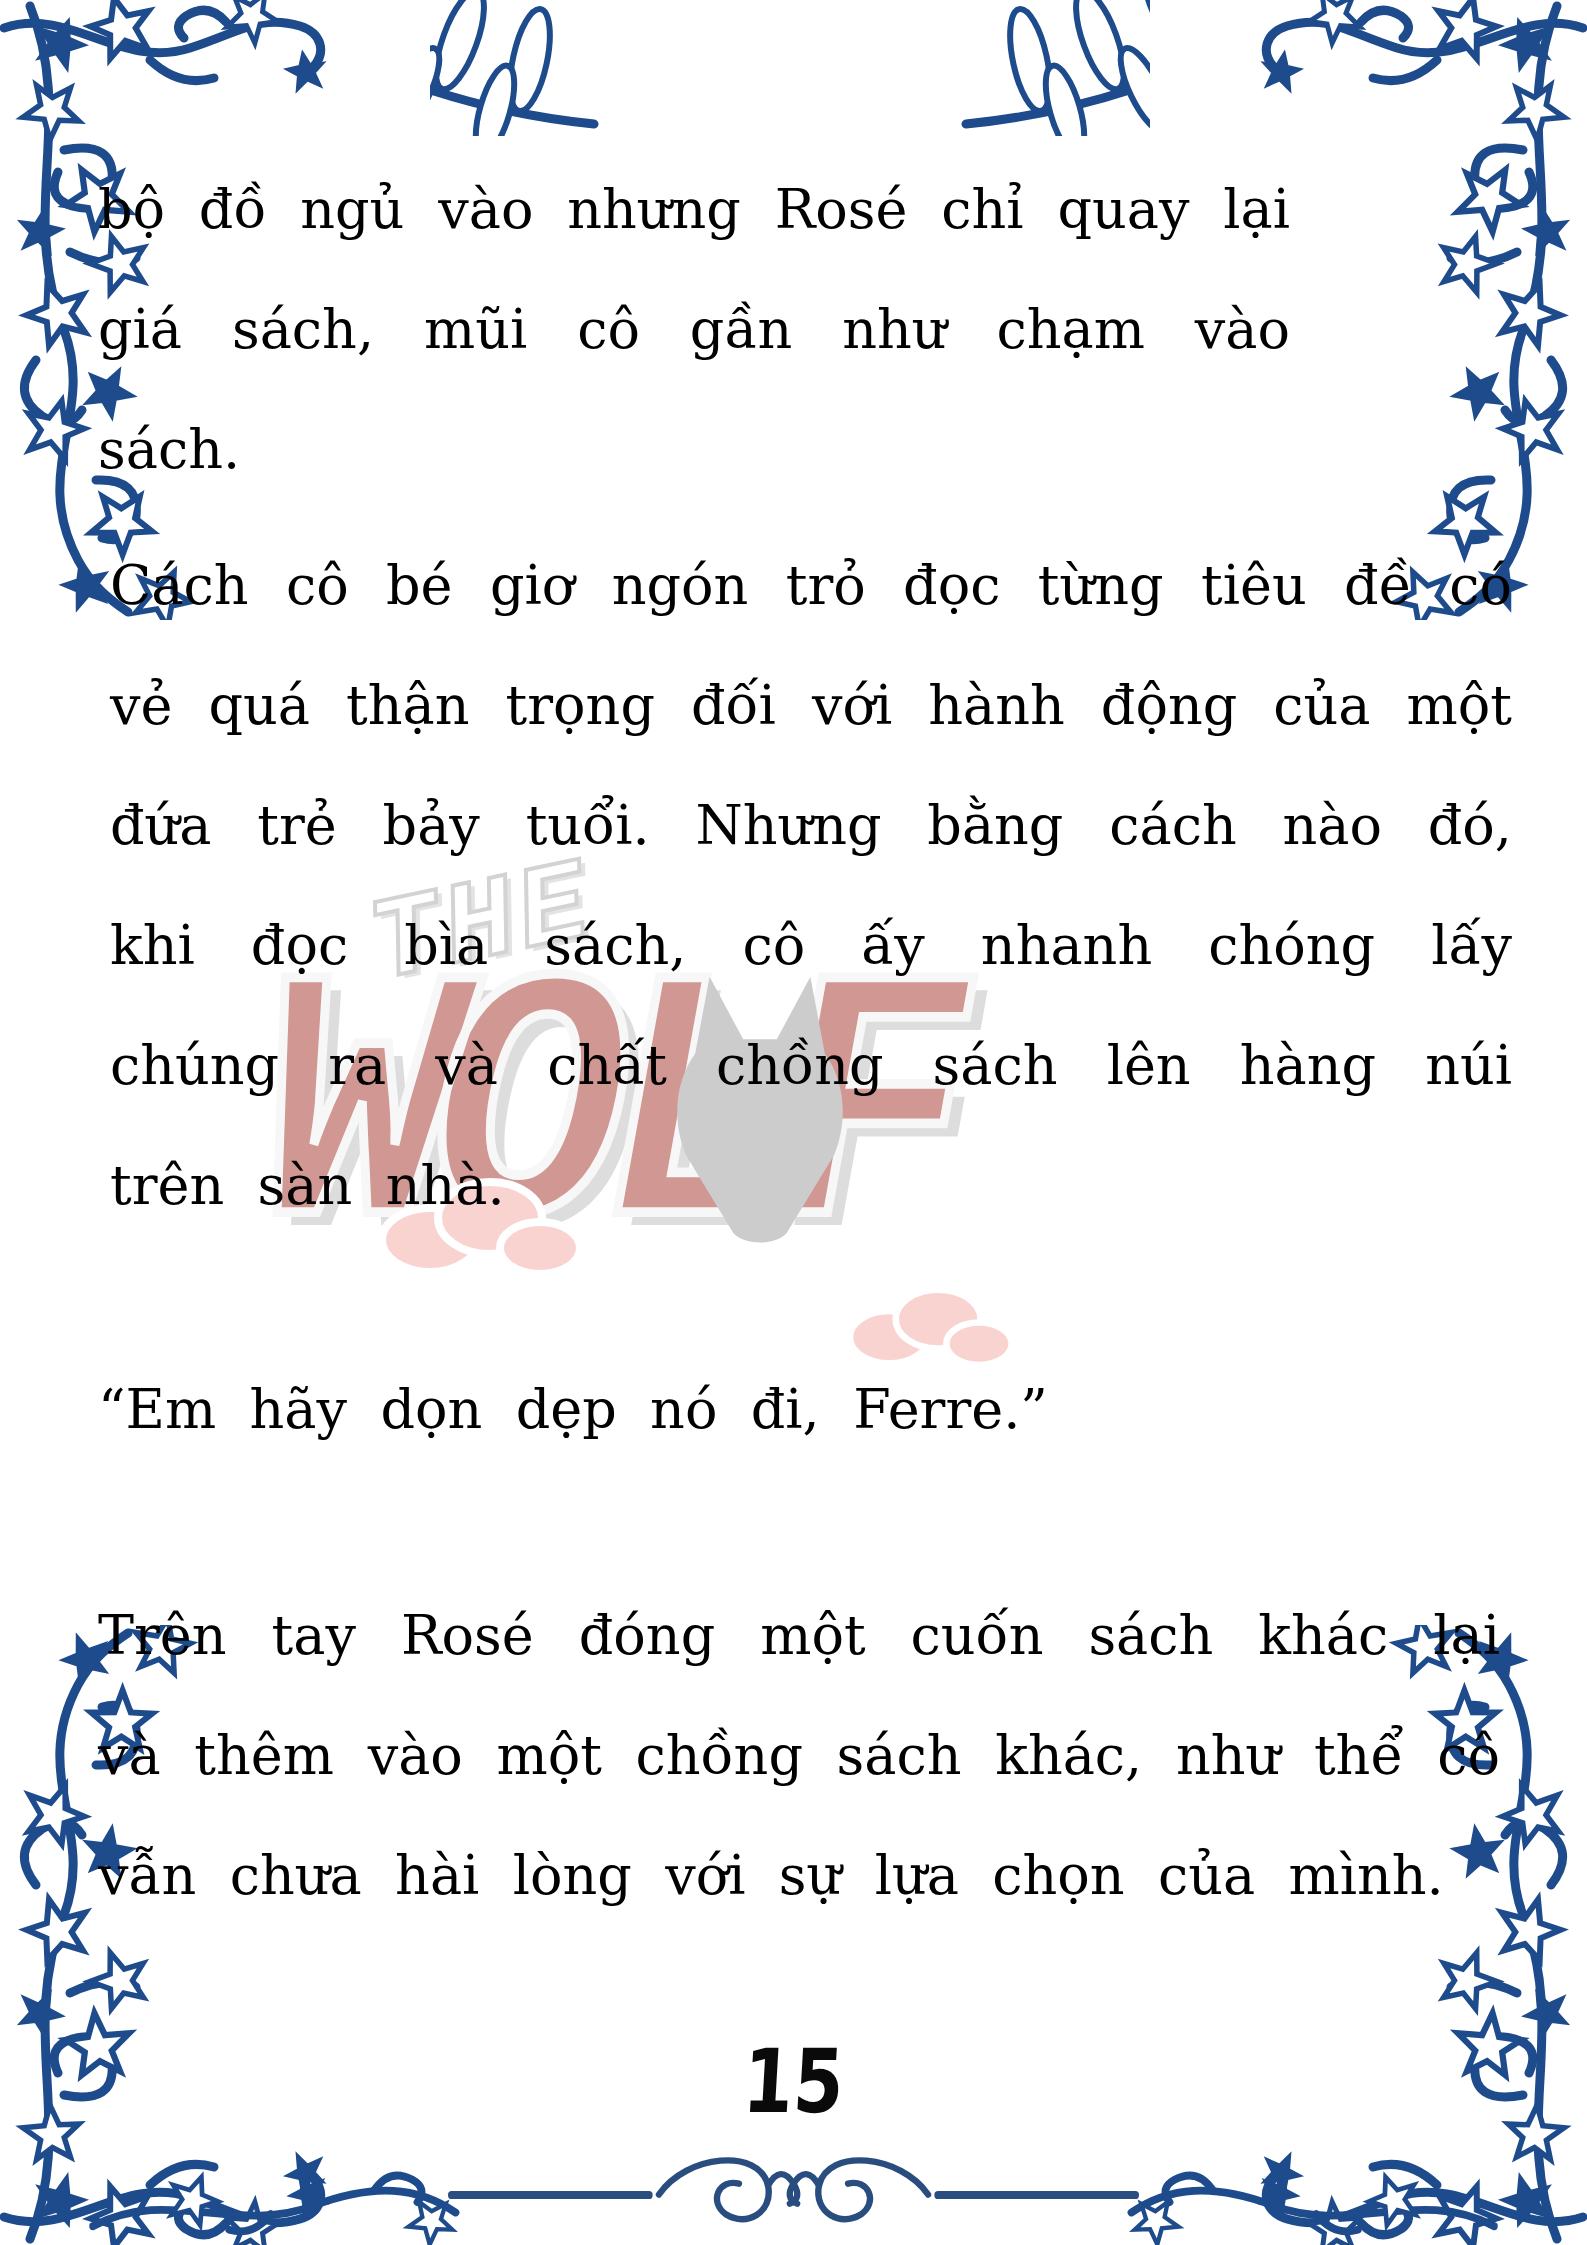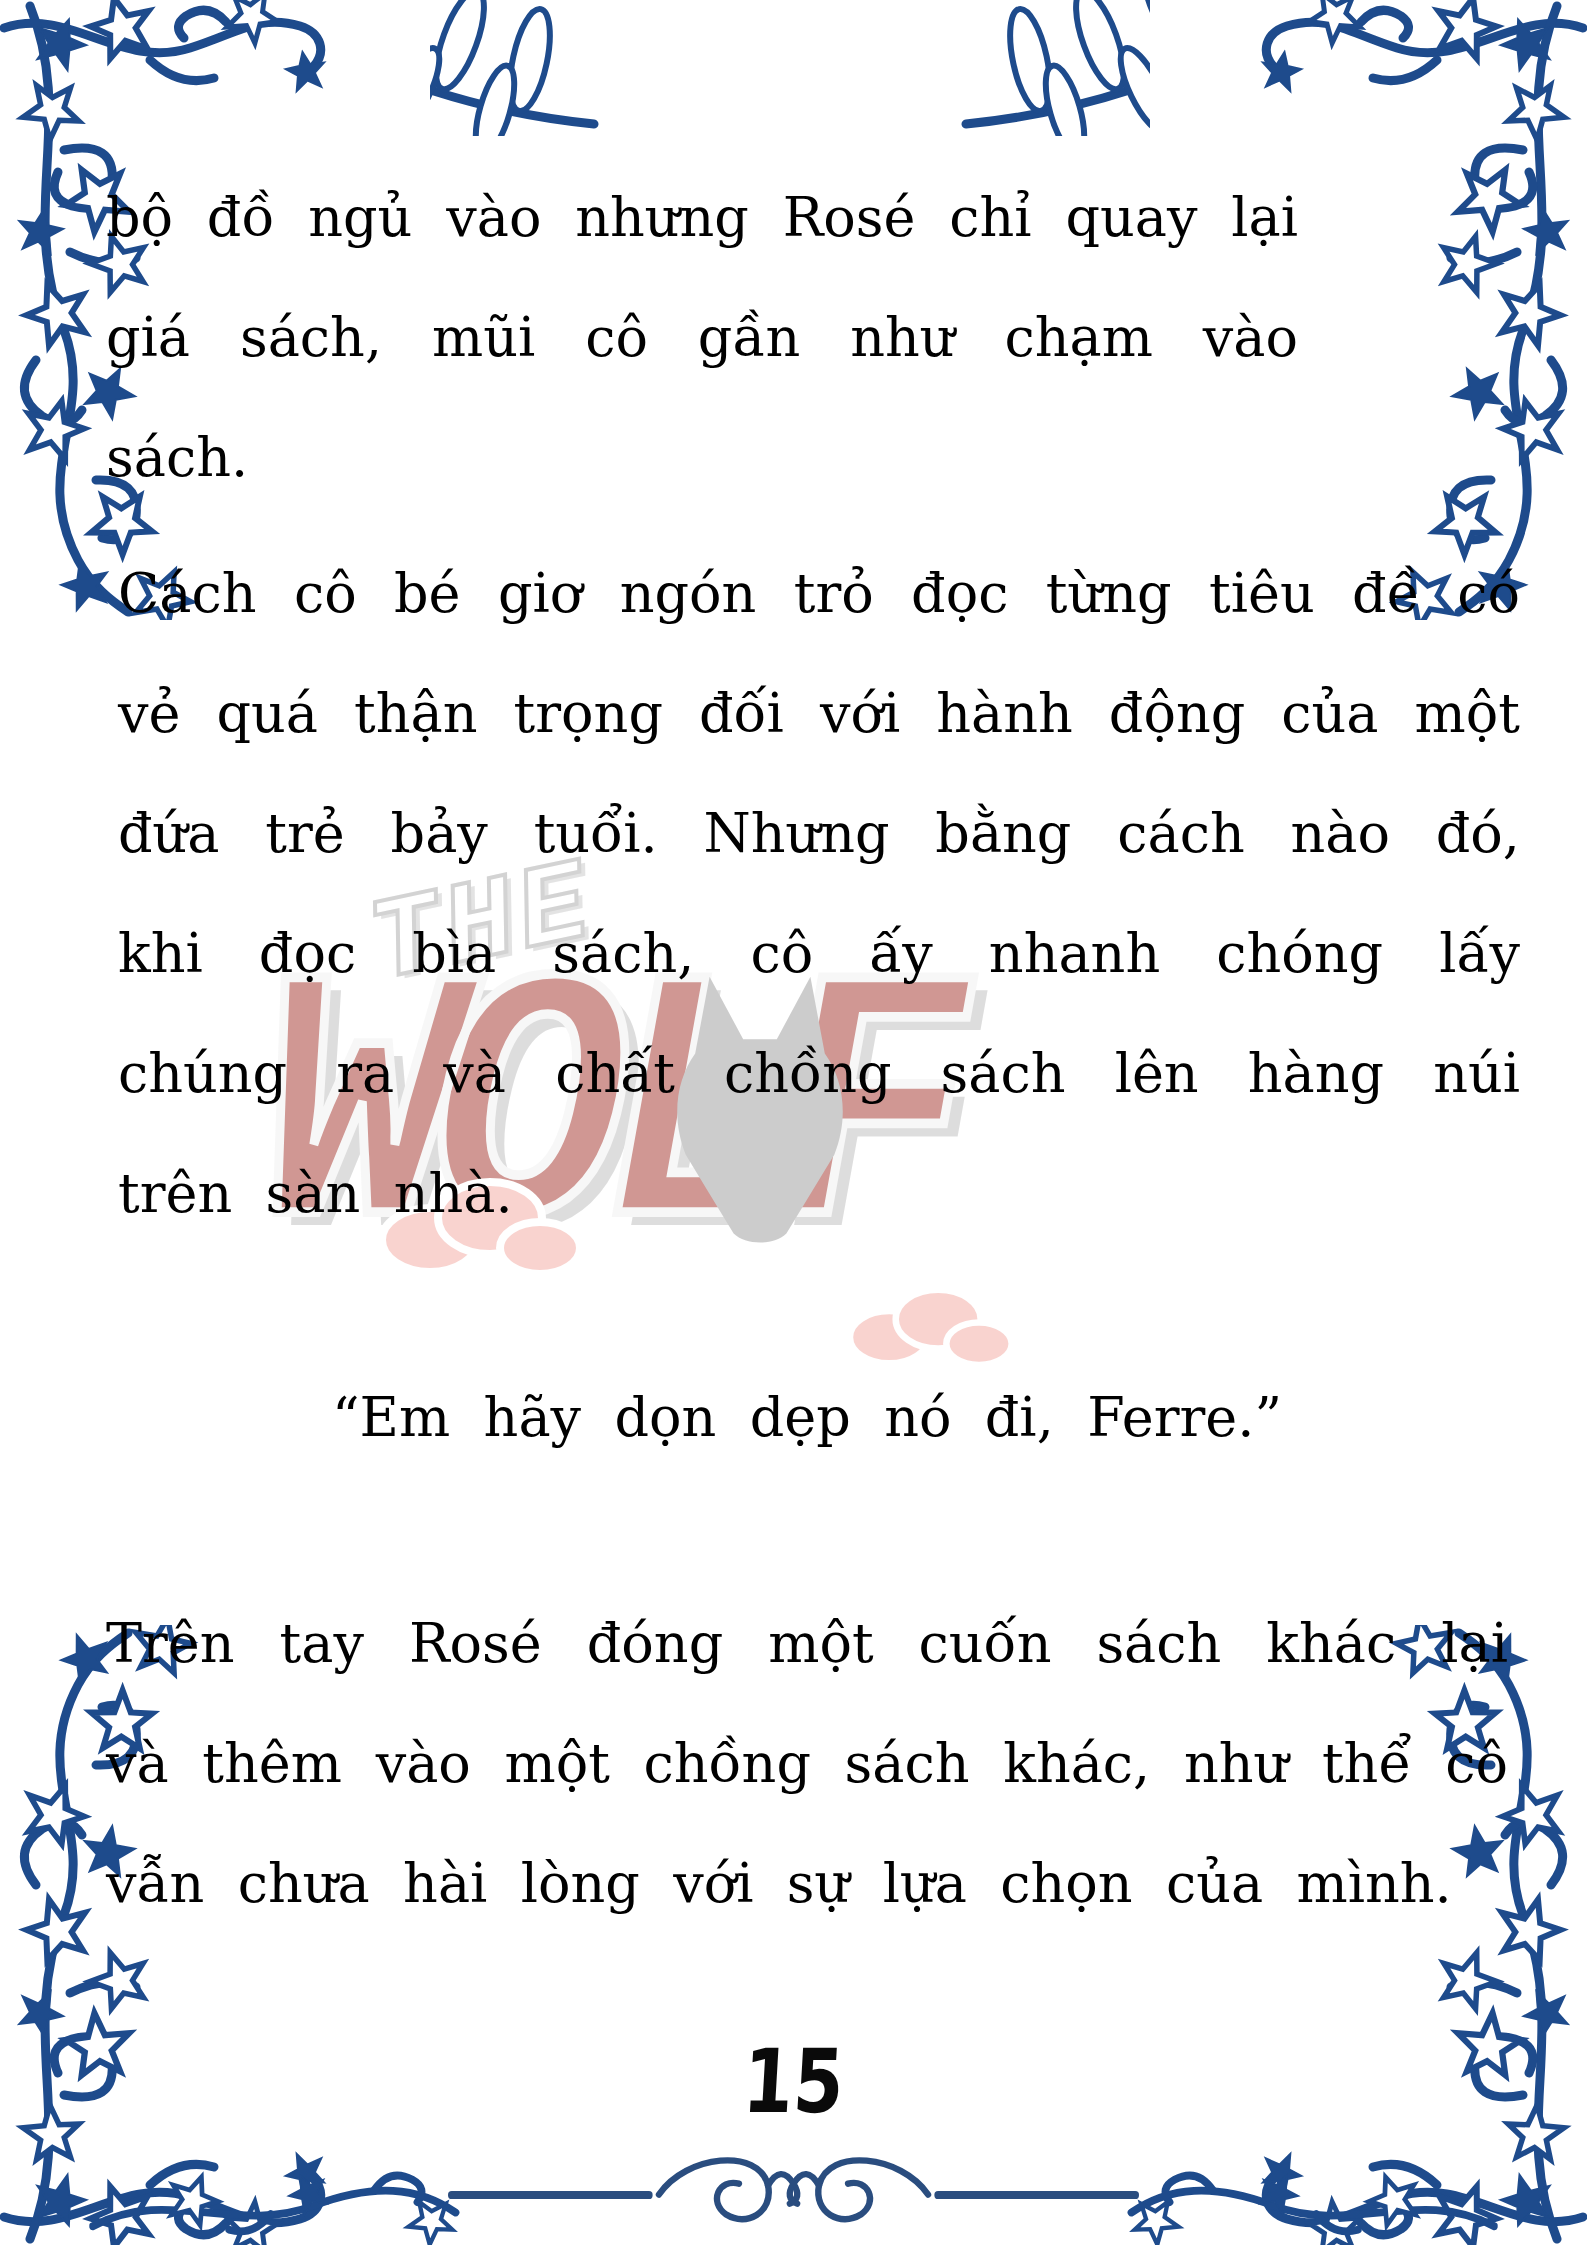--- a/index.html
+++ b/index.html
@@ -8,25 +8,25 @@
     background:#ffffff; overflow:hidden;
     font-family:"DejaVu Serif", serif;
   }
   .ornament { position:absolute; color:#1e4b8c; z-index:2; }
   .ornament svg { display:block; }
   .leaf-outline { fill:#ffffff; stroke:currentColor; stroke-width:5; }
   .leaf-solid   { fill:currentColor; stroke:currentColor; stroke-width:2; }
   .stemset { fill:none; stroke:currentColor; stroke-width:9; stroke-linecap:round; }
 
   .bodytext p {
-    position:absolute; margin:8px; z-index:3;
+    position:absolute; margin:0; z-index:3;
     font-size:54px; line-height:120px; color:#000;
     text-align:justify; word-spacing:0.30em;
   }
-  .bodytext p.single { text-align:center; }
+  .bodytext p.single { text-align:left; }
 
   .page-number {
     position:absolute; left:0; right:0; top:2030px; z-index:3;
     text-align:center; font-family:"DejaVu Sans", sans-serif;
     font-size:88px; font-weight:800; color:#0a0a0a;
     transform:scaleX(0.82) skewX(-4deg);
   }
 
   
   .watermark {

